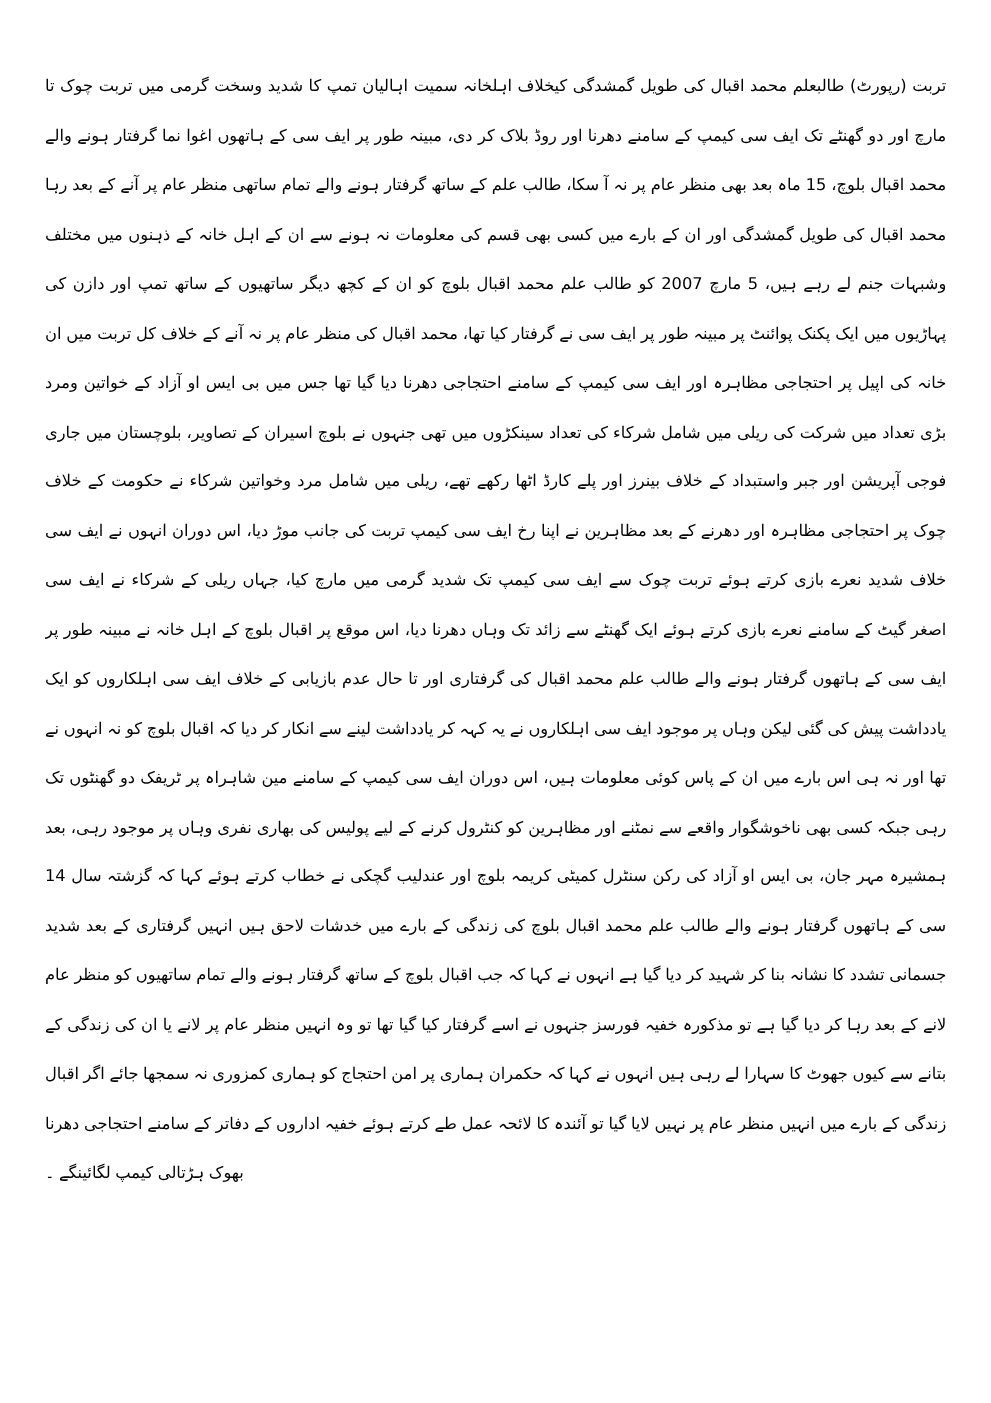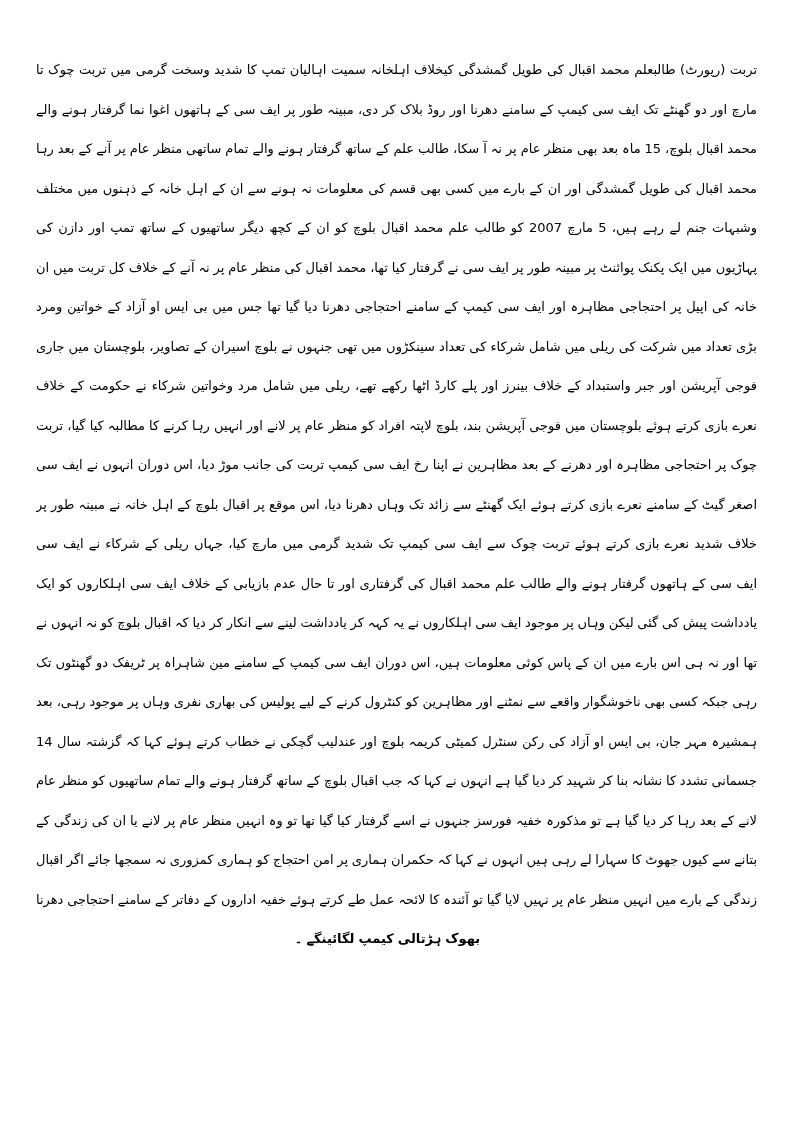--- a/index.html
+++ b/index.html
@@ -27,49 +27,48 @@
   }
   .text-line {
     height: 39.5px;
     line-height: 39.5px;
     overflow: hidden;
     text-align: justify;
     text-align-last: justify;
     white-space: normal;
   }
   .text-line.last-line {
-    text-align: center;
+    text-align: left;
     text-align-last: auto;
     padding-left: 0;
     padding-right: 18px;
-    font-weight: bold;
   }
 </style>
 </head>
 <body>
 
 <div class="page">
   <div class="text-block" id="article-body" dir="rtl">
       <div class="text-line">تربت (رپورٹ) طالبعلم محمد اقبال کی طویل گمشدگی کیخلاف اہلخانہ سمیت اہالیان تمپ کا شدید وسخت گرمی میں تربت چوک تا ایف کیمپ</div>
       <div class="text-line">مارچ اور دو گھنٹے تک ایف سی کیمپ کے سامنے دھرنا اور روڈ بلاک کر دی، مبینہ طور پر ایف سی کے ہاتھوں اغوا نما گرفتار ہونے والے طالب علم</div>
       <div class="text-line">محمد اقبال بلوچ، 15 ماہ بعد بھی منظر عام پر نہ آ سکا، طالب علم کے ساتھ گرفتار ہونے والے تمام ساتھی منظر عام پر آنے کے بعد رہا ہو چکے ہیں</div>
       <div class="text-line">محمد اقبال کی طویل گمشدگی اور ان کے بارے میں کسی بھی قسم کی معلومات نہ ہونے سے ان کے اہل خانہ کے ذہنوں میں مختلف شکوک</div>
       <div class="text-line">وشبہات جنم لے رہے ہیں، 5 مارچ 2007 کو طالب علم محمد اقبال بلوچ کو ان کے کچھ دیگر ساتھیوں کے ساتھ تمپ اور دازن کی</div>
       <div class="text-line">پہاڑیوں میں ایک پکنک پوائنٹ پر مبینہ طور پر ایف سی نے گرفتار کیا تھا، محمد اقبال کی منظر عام پر نہ آنے کے خلاف کل تربت میں ان کے اہل</div>
       <div class="text-line">خانہ کی اپیل پر احتجاجی مظاہرہ اور ایف سی کیمپ کے سامنے احتجاجی دھرنا دیا گیا تھا جس میں بی ایس او آزاد کے خواتین ومرد کارکنوں نے</div>
       <div class="text-line">بڑی تعداد میں شرکت کی ریلی میں شامل شرکاء کی تعداد سینکڑوں میں تھی جنہوں نے بلوچ اسیران کے تصاویر، بلوچستان میں جاری خونی</div>
       <div class="text-line">فوجی آپریشن اور جبر واستبداد کے خلاف بینرز اور پلے کارڈ اٹھا رکھے تھے، ریلی میں شامل مرد وخواتین شرکاء نے حکومت کے خلاف شدید</div>
-      <div class="text-line">نعرے بازی کرتے ہوئے بلوچستان میں فوجی آپریشن بند، بلوچ لاپتہ افراد کو منظر عام پر لانے اور انہیں رہا کرنے کا مطالبہ کیا گیا، تربت</div>
       <div class="text-line">چوک پر احتجاجی مظاہرہ اور دھرنے کے بعد مظاہرین نے اپنا رخ ایف سی کیمپ تربت کی جانب موڑ دیا، اس دوران انہوں نے ایف سی کے</div>
+      <div class="text-line">خلاف شدید نعرے بازی کرتے ہوئے تربت چوک سے ایف سی کیمپ تک شدید گرمی میں مارچ کیا، جہاں ریلی کے شرکاء نے ایف سی</div>
       <div class="text-line">اصغر گیٹ کے سامنے نعرے بازی کرتے ہوئے ایک گھنٹے سے زائد تک وہاں دھرنا دیا، اس موقع پر اقبال بلوچ کے اہل خانہ نے مبینہ طور پر</div>
-      <div class="text-line">خلاف شدید نعرے بازی کرتے ہوئے تربت چوک سے ایف سی کیمپ تک شدید گرمی میں مارچ کیا، جہاں ریلی کے شرکاء نے ایف سی</div>
       <div class="text-line">ایف سی کے ہاتھوں گرفتار ہونے والے طالب علم محمد اقبال کی گرفتاری اور تا حال عدم بازیابی کے خلاف ایف سی اہلکاروں کو ایک تحریری</div>
       <div class="text-line">یادداشت پیش کی گئی لیکن وہاں پر موجود ایف سی اہلکاروں نے یہ کہہ کر یادداشت لینے سے انکار کر دیا کہ اقبال بلوچ کو نہ انہوں نے گرفتار کیا</div>
       <div class="text-line">تھا اور نہ ہی اس بارے میں ان کے پاس کوئی معلومات ہیں، اس دوران ایف سی کیمپ کے سامنے مین شاہراہ پر ٹریفک دو گھنٹوں تک معطل</div>
       <div class="text-line">رہی جبکہ کسی بھی ناخوشگوار واقعے سے نمٹنے اور مظاہرین کو کنٹرول کرنے کے لیے پولیس کی بھاری نفری وہاں پر موجود رہی، بعد ازاں</div>
       <div class="text-line">ہمشیرہ مہر جان، بی ایس او آزاد کی رکن سنٹرل کمیٹی کریمہ بلوچ اور عندلیب گچکی نے خطاب کرتے ہوئے کہا کہ گزشتہ سال 14 مارچ کو ایف</div>
+      <div class="text-line">سی کے ہاتھوں گرفتار ہونے والے طالب علم محمد اقبال بلوچ کی زندگی کے بارے میں خدشات لاحق ہیں انہیں گرفتاری کے بعد شدید</div>
       <div class="text-line">جسمانی تشدد کا نشانہ بنا کر شہید کر دیا گیا ہے انہوں نے کہا کہ جب اقبال بلوچ کے ساتھ گرفتار ہونے والے تمام ساتھیوں کو منظر عام پر</div>
       <div class="text-line">لانے کے بعد رہا کر دیا گیا ہے تو مذکورہ خفیہ فورسز جنہوں نے اسے گرفتار کیا گیا تھا تو وہ انہیں منظر عام پر لانے یا ان کی زندگی کے بارے میں</div>
       <div class="text-line">بتانے سے کیوں جھوٹ کا سہارا لے رہی ہیں انہوں نے کہا کہ حکمران ہماری پر امن احتجاج کو ہماری کمزوری نہ سمجھا جائے اگر اقبال بلوچ کی</div>
       <div class="text-line">زندگی کے بارے میں انہیں منظر عام پر نہیں لایا گیا تو آئندہ کا لائحہ عمل طے کرتے ہوئے خفیہ اداروں کے دفاتر کے سامنے احتجاجی دھرنا اور</div>
       <div class="text-line last-line">بھوک ہڑتالی کیمپ لگائینگے ۔</div>
     </div>
 </div>
 
 </body></html>

